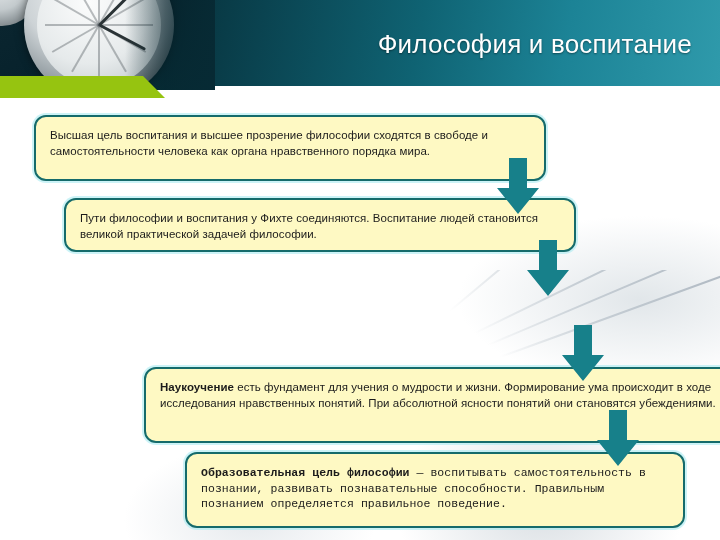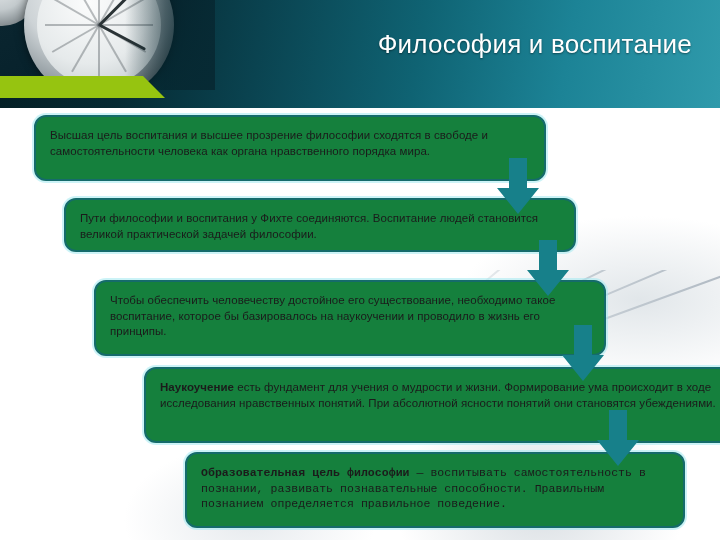--- a/index.html
+++ b/index.html
@@ -48,21 +48,21 @@
   .st2 { left: 68px; top: 74px;  width: 245px; transform: rotate(-23deg); }
   .st3 { left: 80px; top: 86px;  width: 238px; transform: rotate(-20deg); }
   .st4 { left: 30px; top: 40px;  width: 150px; transform: rotate(-40deg); opacity: .55; }
   .st5 { left: 120px; top: 120px; width: 190px; transform: rotate(-6deg); opacity: .5; }
 
   
   .banner {
     position: absolute;
     left: 0; top: 0;
     width: 720px;
-    height: 108px;
+    height: 86px;
     background: linear-gradient(100deg,
         #041e24 0%,
         #062a33 18%,
         #0a4350 36%,
         #0f6373 58%,
         #1c8396 78%,
         #2f9aab 100%);
   }
   .banner-photo {
     position: absolute;
@@ -147,21 +147,21 @@
     width: 42px;
     height: 56px;
     z-index: 4;
   }
   .arrow svg { display: block; width: 100%; height: 100%; }
 
   
   .tbox {
     position: absolute;
     box-sizing: border-box;
-    background: #15803d;
+    background: #fef9c3;
     border: 2px solid #156b6b;
     border-radius: 12px;
     box-shadow: 0 0 0 2px rgba(163,233,240,0.55);
     z-index: 3;
   }
   .tbox p {
     margin: 0;
     font-size: 11.5px;
     line-height: 15.5px;
     color: #1b1b1b;
@@ -231,25 +231,20 @@
       <p>Высшая цель воспитания и высшее прозрение философии сходятся в свободе и самостоятельности человека как органа нравственного порядка мира.</p>
     </div>
   </div>
 
   <div class="tbox" id="box2">
     <div class="pad">
       <p>Пути философии и воспитания у Фихте соединяются. Воспитание людей становится великой практической задачей философии.</p>
     </div>
   </div>
 
-  <div class="tbox" id="box3">
-    <div class="pad">
-      <p>Чтобы обеспечить человечеству достойное его существование, необходимо такое воспитание, которое бы базировалось на наукоучении и проводило в жизнь его принципы.</p>
-    </div>
-  </div>
 
   <div class="tbox" id="box4">
     <div class="pad">
       <p><b>Наукоучение</b><span> есть фундамент для учения о мудрости и жизни. Формирование ума происходит в ходе исследования нравственных понятий. При абсолютной ясности понятий они становятся убеждениями.</span></p>
     </div>
   </div>
 
   <div class="tbox" id="box5">
     <div class="pad">
       <p><b>Образовательная цель философии</b><span> — воспитывать самостоятельность в познании, развивать познавательные способности. Правильным познанием определяется правильное поведение.</span></p>

